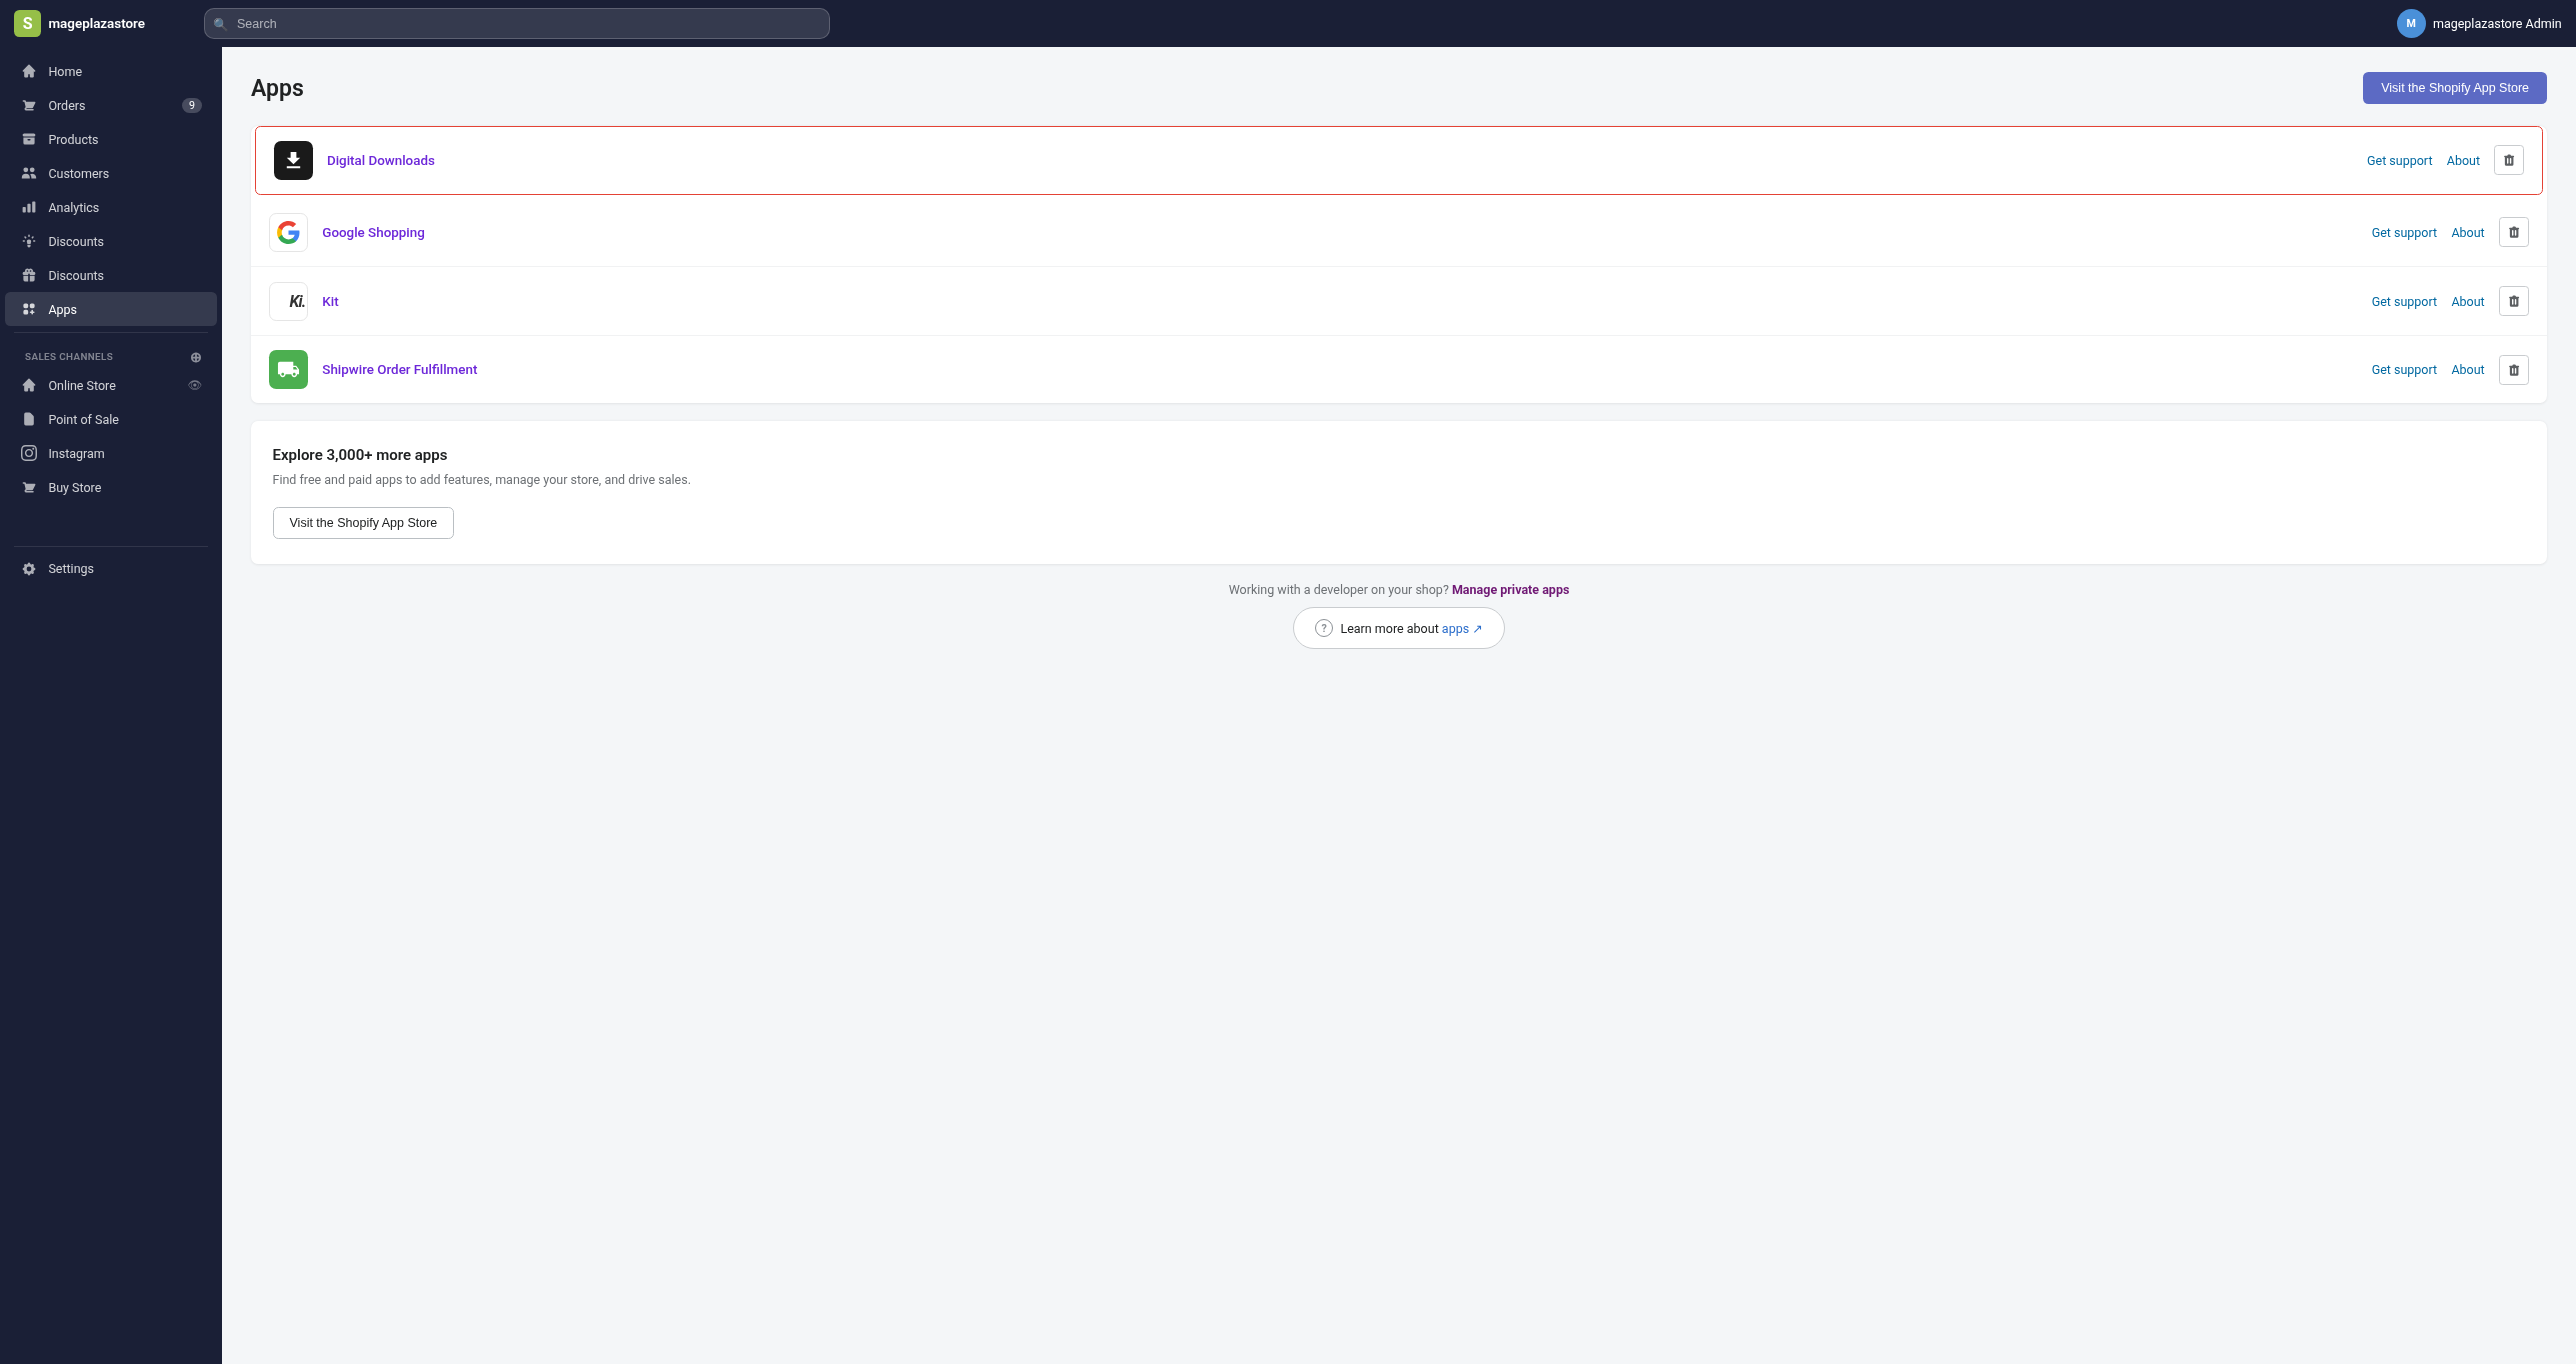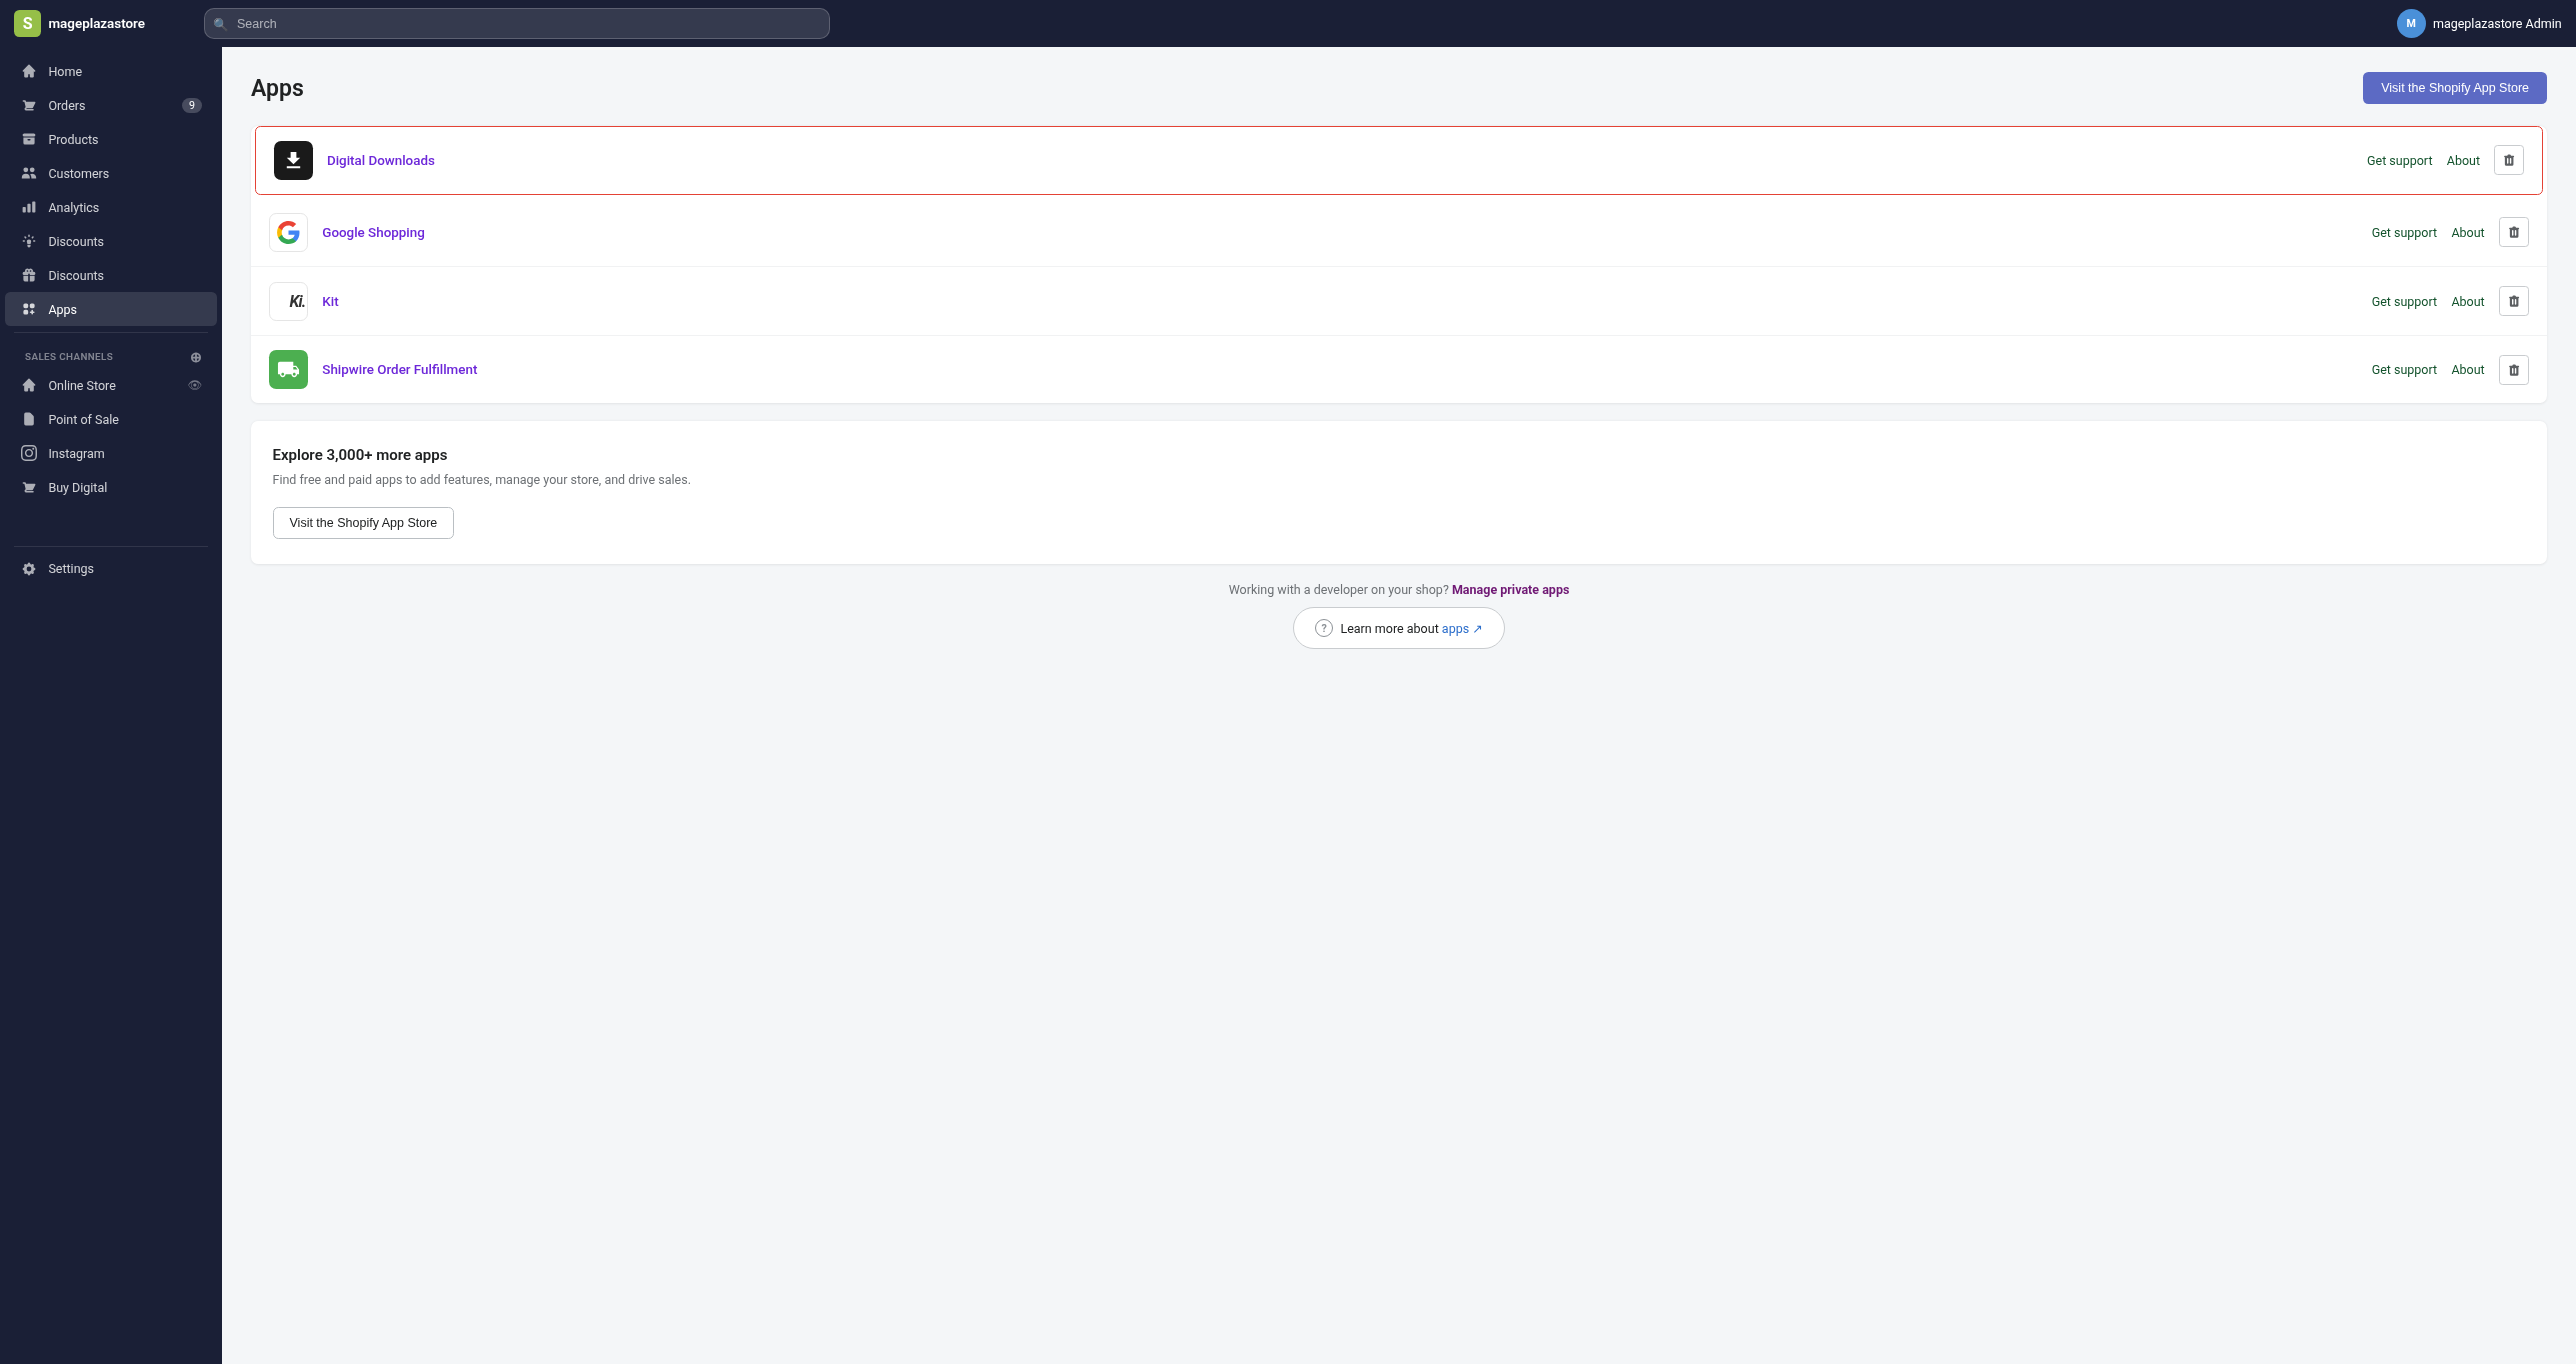--- a/index.html
+++ b/index.html
@@ -219,21 +219,21 @@
       text-decoration: none;
       cursor: pointer;
     }
     .app-actions {
       margin-left: auto;
       display: flex;
       align-items: center;
       gap: 14.3px;
     }
     .app-action-link {
-      color: #14532d;
+      color: #0369a1;
       font-size: 12.5px;
       cursor: pointer;
       text-decoration: none;
     }
     .delete-btn {
       width: 30px;
       height: 30px;
       border: 0.9px solid #c9cccf;
       border-radius: 3.6px;
       background: white;
@@ -457,21 +457,21 @@
           </svg>
       </span>
       <span>Instagram</span>
     </div>
     <div class="sidebar-item">
       <span class="icon">
         <svg width="16" height="16" viewBox="0 0 20 20" fill="currentColor">
             <path d="M3 4a1 1 0 000 2h1.22l.305 1.222a.997.997 0 00.01.042l1.358 5.43-.893.892C3.74 14.846 4.632 17 6.414 17H15a1 1 0 000-2H6.414l1-1H14a1 1 0 00.894-.553l3-6A1 1 0 0017 6H6.28l-.31-1.243A1 1 0 005 4H3z"></path>
           </svg>
       </span>
-      <span>Buy Digital</span>
+      <span>Buy Store</span>
     </div>
 
     <div style="height: 36px;"></div>
     <div class="sidebar-divider"></div>
     <div class="sidebar-item">
       <span class="icon">
         <svg width="16" height="16" viewBox="0 0 20 20" fill="currentColor">
             <path fill-rule="evenodd" d="M11.49 3.17c-.38-1.56-2.6-1.56-2.98 0a1.532 1.532 0 01-2.286.948c-1.372-.836-2.942.734-2.106 2.106.54.886.061 2.042-.947 2.287-1.561.379-1.561 2.6 0 2.978a1.532 1.532 0 01.947 2.287c-.836 1.372.734 2.942 2.106 2.106a1.532 1.532 0 012.287.947c.379 1.561 2.6 1.561 2.978 0a1.533 1.533 0 012.287-.947c1.372.836 2.942-.734 2.106-2.106a1.533 1.533 0 01.947-2.287c1.561-.379 1.561-2.6 0-2.978a1.532 1.532 0 01-.947-2.287c.836-1.372-.734-2.942-2.106-2.106a1.532 1.532 0 01-2.287-.947zM10 13a3 3 0 100-6 3 3 0 000 6z" clip-rule="evenodd"></path>
           </svg>
       </span>

